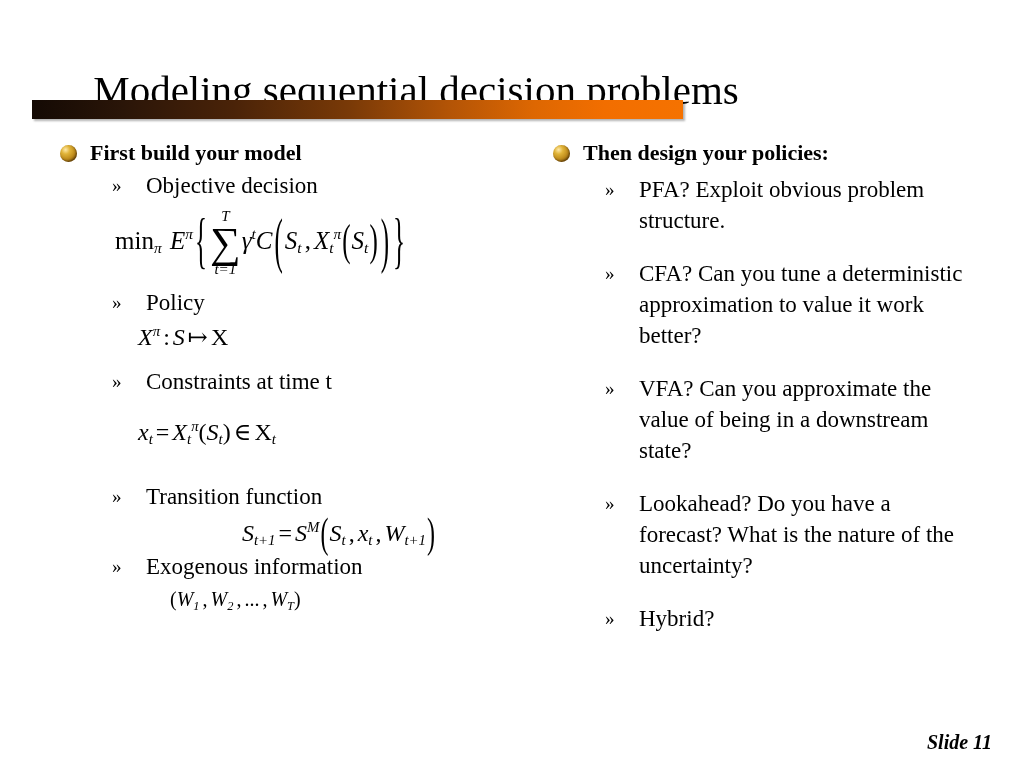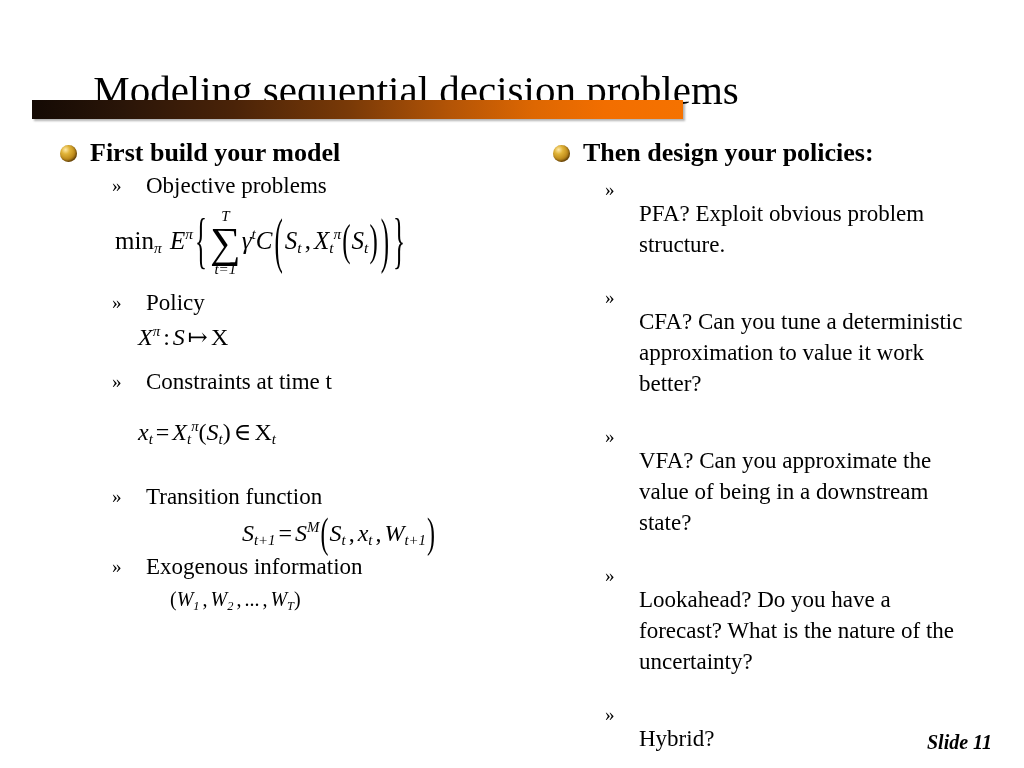--- a/index.html
+++ b/index.html
@@ -69,21 +69,21 @@
     flex: 0 0 auto;
     width: 17px;
     height: 17px;
     margin-top: 9px;
     border-radius: 50%;
     background:
       radial-gradient(circle at 33% 28%, #ffe9a8 0%, #e0b338 26%, #c08d1d 55%, #8a5f0f 82%, #60400a 100%);
     box-shadow: inset -1px -1px 2px rgba(60,35,0,0.6);
   }
   .head-text {
-    font-size: 26px;
+    font-size: 22px;
     line-height: 34px;
     font-weight: bold;
     white-space: nowrap;
   }
 
   
   .sub-row {
     display: flex;
     align-items: flex-start;
   }
@@ -93,21 +93,21 @@
     font-size: 19px;
     line-height: 31px;
     text-align: left;
   }
   .sub-text {
     font-size: 23px;
     line-height: 31px;
   }
   #column-left .sub-row { margin-left: 52px; }
   #column-right .sub-row { margin-left: 52px; }
-  #column-right .sub-text { max-width: 340px; margin-top: 24px; }
+  #column-right .sub-text { max-width: 340px; }
 
   
   .math {
     font-family: "Liberation Serif", "DejaVu Serif", serif;
     font-size: 25px;
     line-height: 1.1;
     white-space: nowrap;
   }
   .mi { font-style: italic; }
   .mup { font-style: normal; }
@@ -191,21 +191,21 @@
 
 <div id="column-left" class="column">
 
   <div class="head-row">
     <span class="sphere-bullet"></span>
     <span class="head-text">First build your model</span>
   </div>
 
   <div class="sub-row">
     <span class="guillemet">»</span>
-    <span class="sub-text">Objective problems</span>
+    <span class="sub-text">Objective decision</span>
   </div>
 
   <div id="eq-objective" class="math">
     <span class="mup">min</span><sub>π</sub><span class="thin">&nbsp;</span><span class="mi">E</span><sup>π</sup><span class="brace-l">{</span><span class="sumgrp">
         <span class="lim lim-top">T</span>
         <span class="bigsum">∑</span>
         <span class="lim lim-bot">t=1</span>
       </span><span class="mi">γ</span><sup>t</sup><span class="mi">C</span><span class="paren-l">(</span><span class="mi">S</span><sub>t</sub><span class="op">,</span><span class="mi">X</span><sub>t</sub><sup>π</sup><span class="paren-med-l">(</span><span class="mi">S</span><sub>t</sub><span class="paren-med-r">)</span><span class="paren-r">)</span><span class="brace-r">}</span>
   </div>
 

